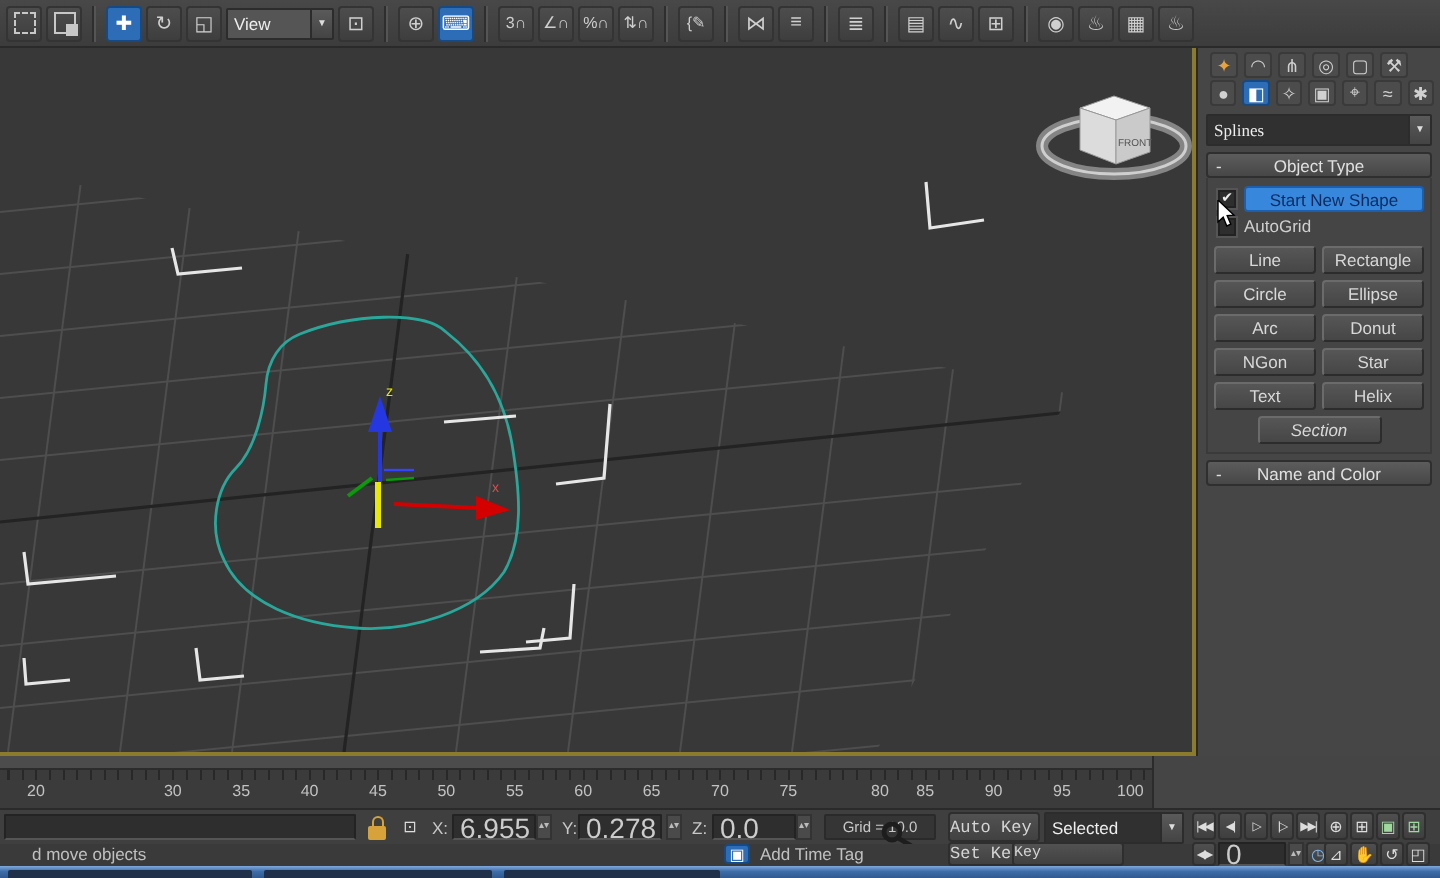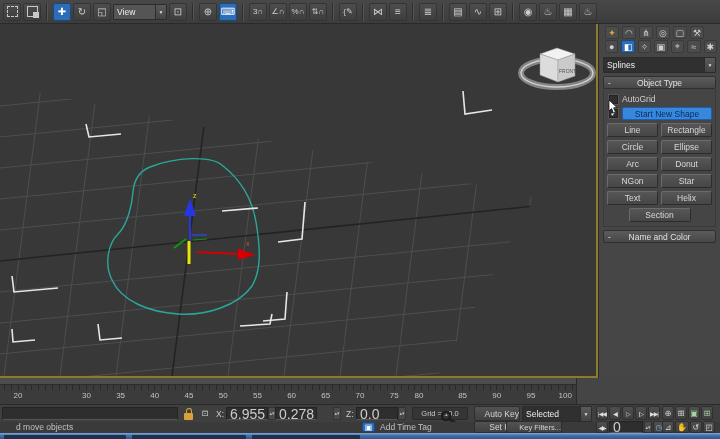--- a/index.html
+++ b/index.html
@@ -32,35 +32,35 @@
     border-right:2px solid #8a7b2d; border-bottom:2px solid #8a7b2d; }
 
   
   #panel { position:absolute; left:598px; top:24px; width:122px; height:380px; background:#464646;
     border-left:1px solid #2a2a2a; }
   .tabrow { display:flex; align-items:center; padding:2px 3px 1px 6px; gap:3px; }
   .ptab { width:14px; height:13px; display:flex; align-items:center; justify-content:center;
     font-size:9px; color:#d0d0d0; background:#4c4c4c; border:1px solid #3a3a3a; border-radius:2px; }
   .ptab.create-tab { color:#e8a33d; }
   .ptab.active { background:#2d6db8; border-color:#174a82; color:#fff; }
-  #splines-combo { margin:3px 4px 2px 4px; }
+  #splines-combo { margin:3px 4px 2px 4px;font-family:Liberation Serif, serif; }
   .rollout { margin:3px 4px 0 4px; }
   .rollout-hd { height:13px; background:linear-gradient(#5c5c5c,#474747); border:1px solid #2f2f2f;
     border-radius:2px; display:flex; align-items:center; font-size:8.5px; color:#e0e0e0; position:relative; }
   .rollout-hd .minus { position:absolute; left:4px; top:0; line-height:12px; }
   .rollout-hd .ttl { flex:1; text-align:center; }
   .rollout-bd { border:1px solid #3a3a3a; border-top:none; background:#454545; padding:3px 3px 4px 3px; }
   .chkrow { display:flex; align-items:center; gap:4px; height:14px; padding-left:2px; }
   .chk { width:9px; height:9px; background:#2e2e2e; border:1px solid #222; box-shadow:0 0 0 1px #555;
     font-size:7px; line-height:8px; color:#eee; text-align:center; }
   .objgrid { display:grid; grid-template-columns:1fr 1fr; gap:3px 3px; margin-top:3px; }
   .obj-btn { height:14px; font-size:8.5px; color:#d8d8d8; background:linear-gradient(#565656,#464646);
     border:1px solid; border-color:#6b6b6b #2c2c2c #2c2c2c #6b6b6b; border-radius:2px;
     text-align:center; line-height:12px; }
-  .obj-btn.section { grid-column:1 / 3; width:62px; justify-self:center; }
+  .obj-btn.section { grid-column:1 / 3; width:62px; justify-self:center;font-style:italic; }
   .snshape { height:13px; flex:1; background:#3788dd; border:1px solid #1d5eae; border-radius:2px;
     color:#0a2a5e; font-size:8.5px; text-align:center; line-height:12px; }
   .namerow { display:flex; align-items:center; gap:3px; }
   .namefield { flex:1; height:15px; background:#262626; border:1px solid #1e1e1e; border-bottom-color:#5a5a5a;
     color:#ddd; font-size:9px; line-height:14px; padding:0 3px; }
   .swatch { width:13px; height:13px; border:1px solid #222; }
 
   
   #timeline { position:absolute; left:0; top:378px; width:576px; height:26px; background:#fef9c3; }
   #timeline .track { height:7px; background:#4c4c4c; border-bottom:1px solid #2c2c2c; }
@@ -80,21 +80,21 @@
   .field { background:#2e2e2e; border:1px solid #232323; border-bottom-color:#555;
     color:#ccc; font-size:14px; height:13px; line-height:12px; padding:0 3px; border-radius:1px; }
   .spin { width:8px; height:13px; background:#4a4a4a; border:1px solid #333; color:#bbb;
     font-size:5px; line-height:5px; display:flex; flex-direction:column; align-items:center; justify-content:center; }
   .slabel { font-size:8.5px; color:#c8c8c8; line-height:14px; }
   .lock-ico { width:10px; height:12px; position:relative; }
   .lock-ico .shackle { position:absolute; left:1.5px; top:0; width:6px; height:5px;
     border:1.5px solid #d8a23a; border-bottom:none; border-radius:4px 4px 0 0; }
   .lock-ico .body { position:absolute; left:0; bottom:0; width:9px; height:7px; background:#d8a23a; border-radius:1px; }
   .sbtn { background:linear-gradient(#525252,#414141); border:1px solid #2e2e2e; border-radius:2px;
-    color:#d5d5d5; font-size:8.5px; text-align:right; }
+    color:#d5d5d5; font-size:8.5px; text-align:left;font-family:Liberation Mono, monospace; }
   .pbtn { height:14px; min-width:12px; padding:0 1px; font-size:6px; letter-spacing:-1px; color:#ddd;
     background:linear-gradient(#4f4f4f,#3f3f3f); border:1px solid #2f2f2f; border-radius:2px;
     display:inline-flex; align-items:center; justify-content:center; }
   .navg { color:#9fd79f; }
   .prompt { font-size:8.5px; color:#c0c0c0; }
   .mini-ico { width:13px; height:10px; display:inline-flex; align-items:center; justify-content:center;
     font-size:8px; color:#ddd; }
   .mini-ico.blue { background:#2d6db8; border:1px solid #174a82; border-radius:2px; color:#fff; }
 
   
@@ -320,26 +320,26 @@
       <span class="arrow">▼</span>
     </div>
 
     <div class="rollout">
       <div class="rollout-hd">
         <span class="minus">-</span>
         <span class="ttl">Object Type</span>
       </div>
       <div class="rollout-bd">
         <div class="chkrow">
+          <span class="chk">✔</span>
+          <span class="snshape">Start New Shape</span>
+        </div>
+        <div class="chkrow">
           <span class="chk"></span>
           <span style="font-size:8.5px;color:#cfcfcf">AutoGrid</span>
-        </div>
-        <div class="chkrow">
-          <span class="chk">✔</span>
-          <span class="snshape">Start New Shape</span>
         </div>
         <div class="objgrid">
           <div class="obj-btn">Line</div>
           <div class="obj-btn">Rectangle</div>
           <div class="obj-btn">Circle</div>
           <div class="obj-btn">Ellipse</div>
           <div class="obj-btn">Arc</div>
           <div class="obj-btn">Donut</div>
           <div class="obj-btn">NGon</div>
           <div class="obj-btn">Star</div>
@@ -372,42 +372,42 @@
           <span class="tlabel" style="left: 86.4px;">30</span>
           <span class="tlabel" style="left: 120.6px;">35</span>
           <span class="tlabel" style="left: 154.8px;">40</span>
           <span class="tlabel" style="left: 189px;">45</span>
           <span class="tlabel" style="left: 223.2px;">50</span>
           <span class="tlabel" style="left: 257.4px;">55</span>
           <span class="tlabel" style="left: 291.6px;">60</span>
           <span class="tlabel" style="left: 325.8px;">65</span>
           <span class="tlabel" style="left: 360px;">70</span>
           <span class="tlabel" style="left: 394.2px;">75</span>
-          <span class="tlabel" style="left: 419px; text-align: center;">80</span>
+          <span class="tlabel" style="left: 440px; text-align: center;">80</span>
           <span class="tlabel" style="left: 462.6px;">85</span>
           <span class="tlabel" style="left: 496.8px;">90</span>
           <span class="tlabel" style="left: 531px;">95</span>
           <span class="tlabel" style="left: 565.2px;">100</span>
         </div>
     </div>
   </div>
   <div id="tl-filler"></div>
 
   <div id="status1">
     <div class="abs field" style="left:2px;top:2px;width:176px"></div>
     <div class="abs lock-ico" style="left:184px;top:3px">
         <span class="shackle"></span>
         <span class="body"></span>
       </div>
     <div class="abs mini-ico" style="left:198px;top:3px;width:14px">⊡</div>
     <span class="abs slabel" style="left:216px;top:2px">X:</span>
     <div class="abs field" style="left:226px;top:2px;width:42px">6.955</div>
     <div class="abs spin" style="left:268px;top:2px">▴▾</div>
     <span class="abs slabel" style="left:281px;top:2px">Y:</span>
-    <div class="abs field" style="left:275px;top:2px;width:42px">0.278</div>
+    <div class="abs field" style="left:289px;top:2px;width:42px">0.278</div>
     <div class="abs spin" style="left:333px;top:2px">▴▾</div>
     <span class="abs slabel" style="left:346px;top:2px">Z:</span>
     <div class="abs field" style="left:356px;top:2px;width:42px">0.0</div>
     <div class="abs spin" style="left:398px;top:2px">▴▾</div>
     <div class="abs" style="left:412px;top:2px;width:56px;height:13px;background:#353535;border:1px solid #2a2a2a;border-radius:1px;font-size:7.5px;line-height:12px;text-align:center;color:#c8c8c8">Grid = 10.0</div>
     <div class="abs sbtn" style="left:474px;top:1px;width:46px;height:15px;line-height:14px">Auto Key</div>
     <div class="abs combo" style="left:522px;top:1px;width:70px;background:#303030">
       <span class="val">Selected</span>
       <span class="arrow">▼</span>
     </div>

